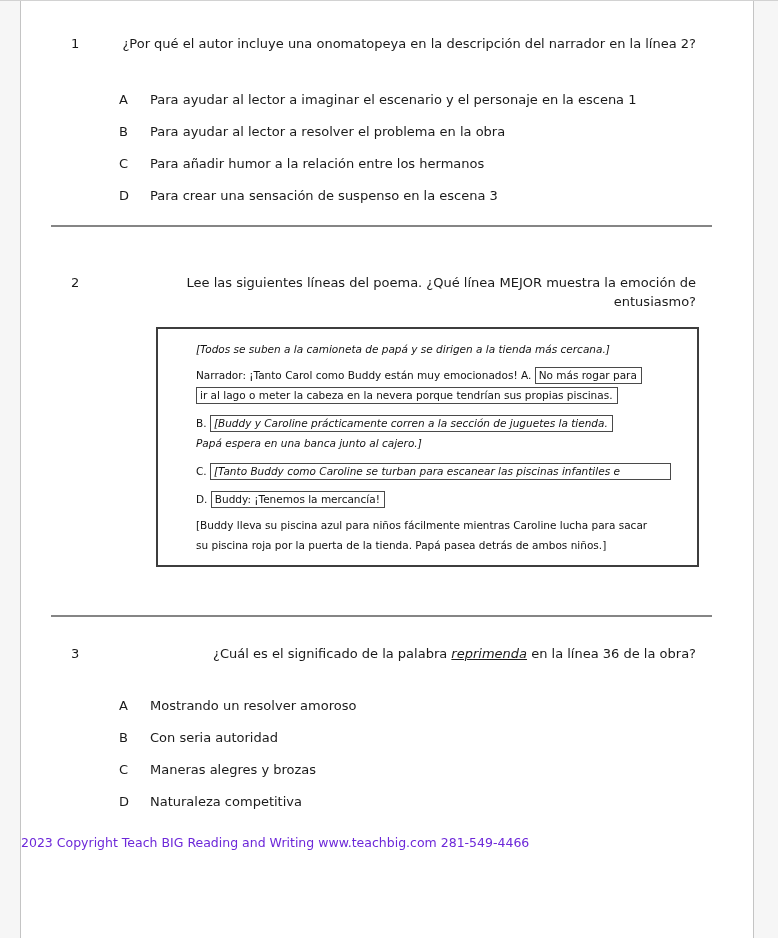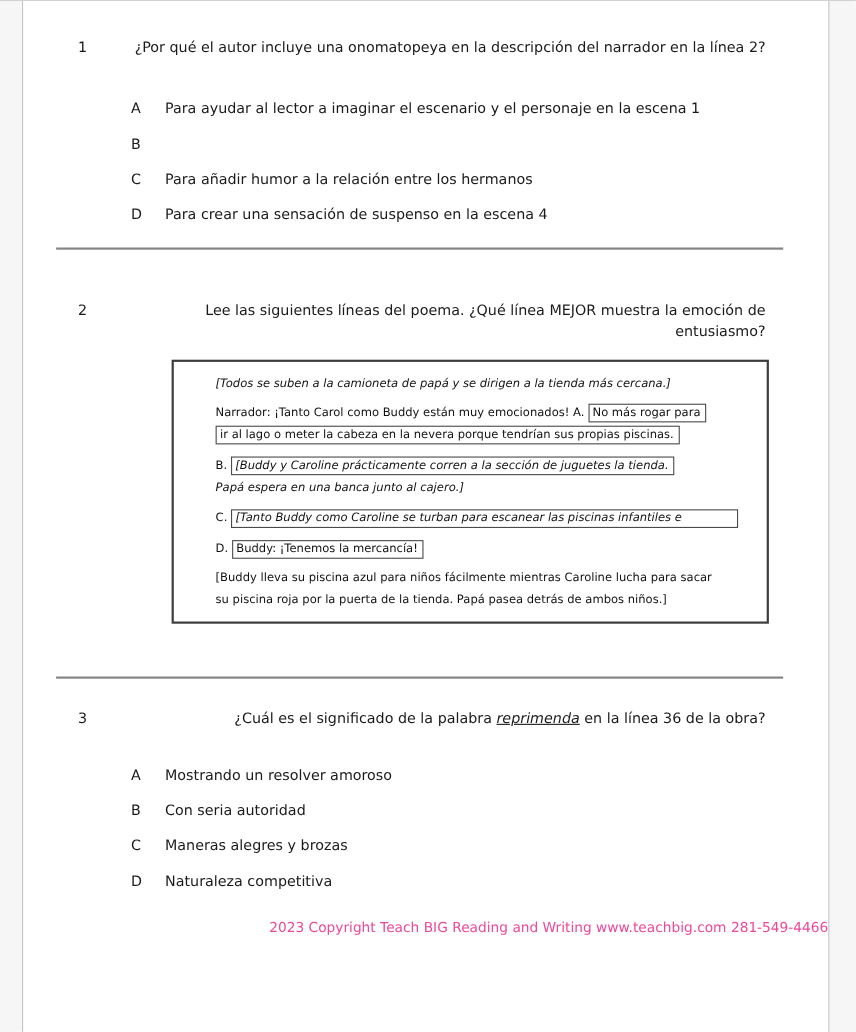--- a/index.html
+++ b/index.html
@@ -32,21 +32,21 @@
     padding:10px 18px 10px 38px;
     font-size:10.5px;line-height:20px;color:#111;
   }
   .x-line{white-space:nowrap;}
   .gap6{margin-top:6px;}
   .gap8{margin-top:8px;}
   .boxed{border:1px solid #4a4a4a;padding:1px 4px 2px 3px;}
   .boxed-stretch{border:1px solid #4a4a4a;padding:1px 50px 2px 3px;}
 
   .footer{
-    margin-top:24px;text-align:right;font-size:12.5px;line-height:16px;color:#ec4899;
+    margin-top:24px;text-align:left;font-size:12.5px;line-height:16px;color:#6d28d9;
   }
   .mt-q1{padding-top:33px;}
   .mt-opts1{margin-top:38px;}
   .mt-div1{margin-top:20px;}
   .mt-q2{margin-top:46px;}
   .mt-div2{margin-top:48px;}
   .mt-q3{margin-top:27px;}
   .mt-opts3{margin-top:34px;}
 </style>
 </head>
@@ -61,28 +61,29 @@
     <div class="q-text">¿Por qué el autor incluye una onomatopeya en la descripción del narrador en la línea 2?</div>
   </div>
 
   <div class="options mt-opts1">
     <div class="opt-row">
       <span class="opt-letter">A</span>
       <span class="opt-text">Para ayudar al lector a imaginar el escenario y el personaje en la escena 1</span>
     </div>
     <div class="opt-row">
       <span class="opt-letter">B</span>
+      <span class="opt-text">Para ayudar al lector a resolver el problema en la obra</span>
     </div>
     <div class="opt-row">
       <span class="opt-letter">C</span>
       <span class="opt-text">Para añadir humor a la relación entre los hermanos</span>
     </div>
     <div class="opt-row">
       <span class="opt-letter">D</span>
-      <span class="opt-text">Para crear una sensación de suspenso en la escena 4</span>
+      <span class="opt-text">Para crear una sensación de suspenso en la escena 3</span>
     </div>
   </div>
 
   <hr class="divider mt-div1">
 
   <div class="q-row mt-q2">
     <span class="q-num">2</span>
     <div class="q-text">
       <span>Lee las siguientes líneas del poema. ¿Qué línea</span>
       <span class="bold">MEJOR</span>

